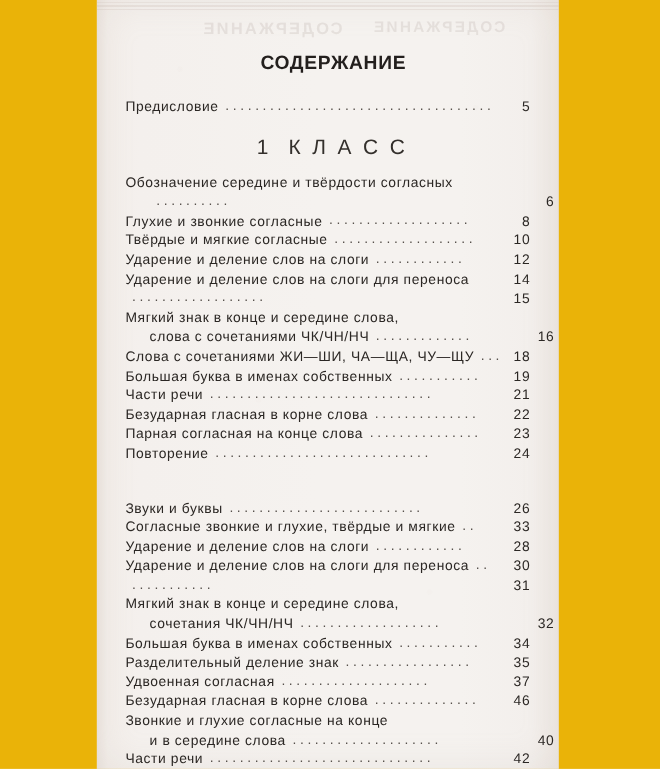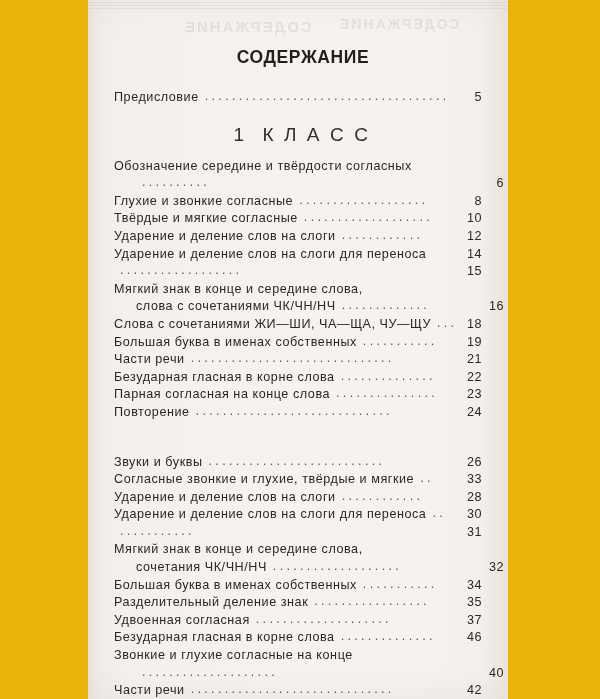--- a/index.html
+++ b/index.html
@@ -360,20 +360,21 @@
                 <span class="page">46</span>
               </div>
             </div>
             <div class="entry">
               <div class="row">
                 <span class="label">Звонкие и глухие согласные на конце</span>
                 <span class="leader none"></span>
                 <span class="page gap"></span>
               </div>
               <div class="row indent">
+                <span class="label">и в середине слова</span>
                 <span class="leader">....................</span>
                 <span class="page">40</span>
               </div>
             </div>
             <div class="entry">
               <div class="row">
                 <span class="label">Части речи</span>
                 <span class="leader">..............................</span>
                 <span class="page">42</span>
               </div>

